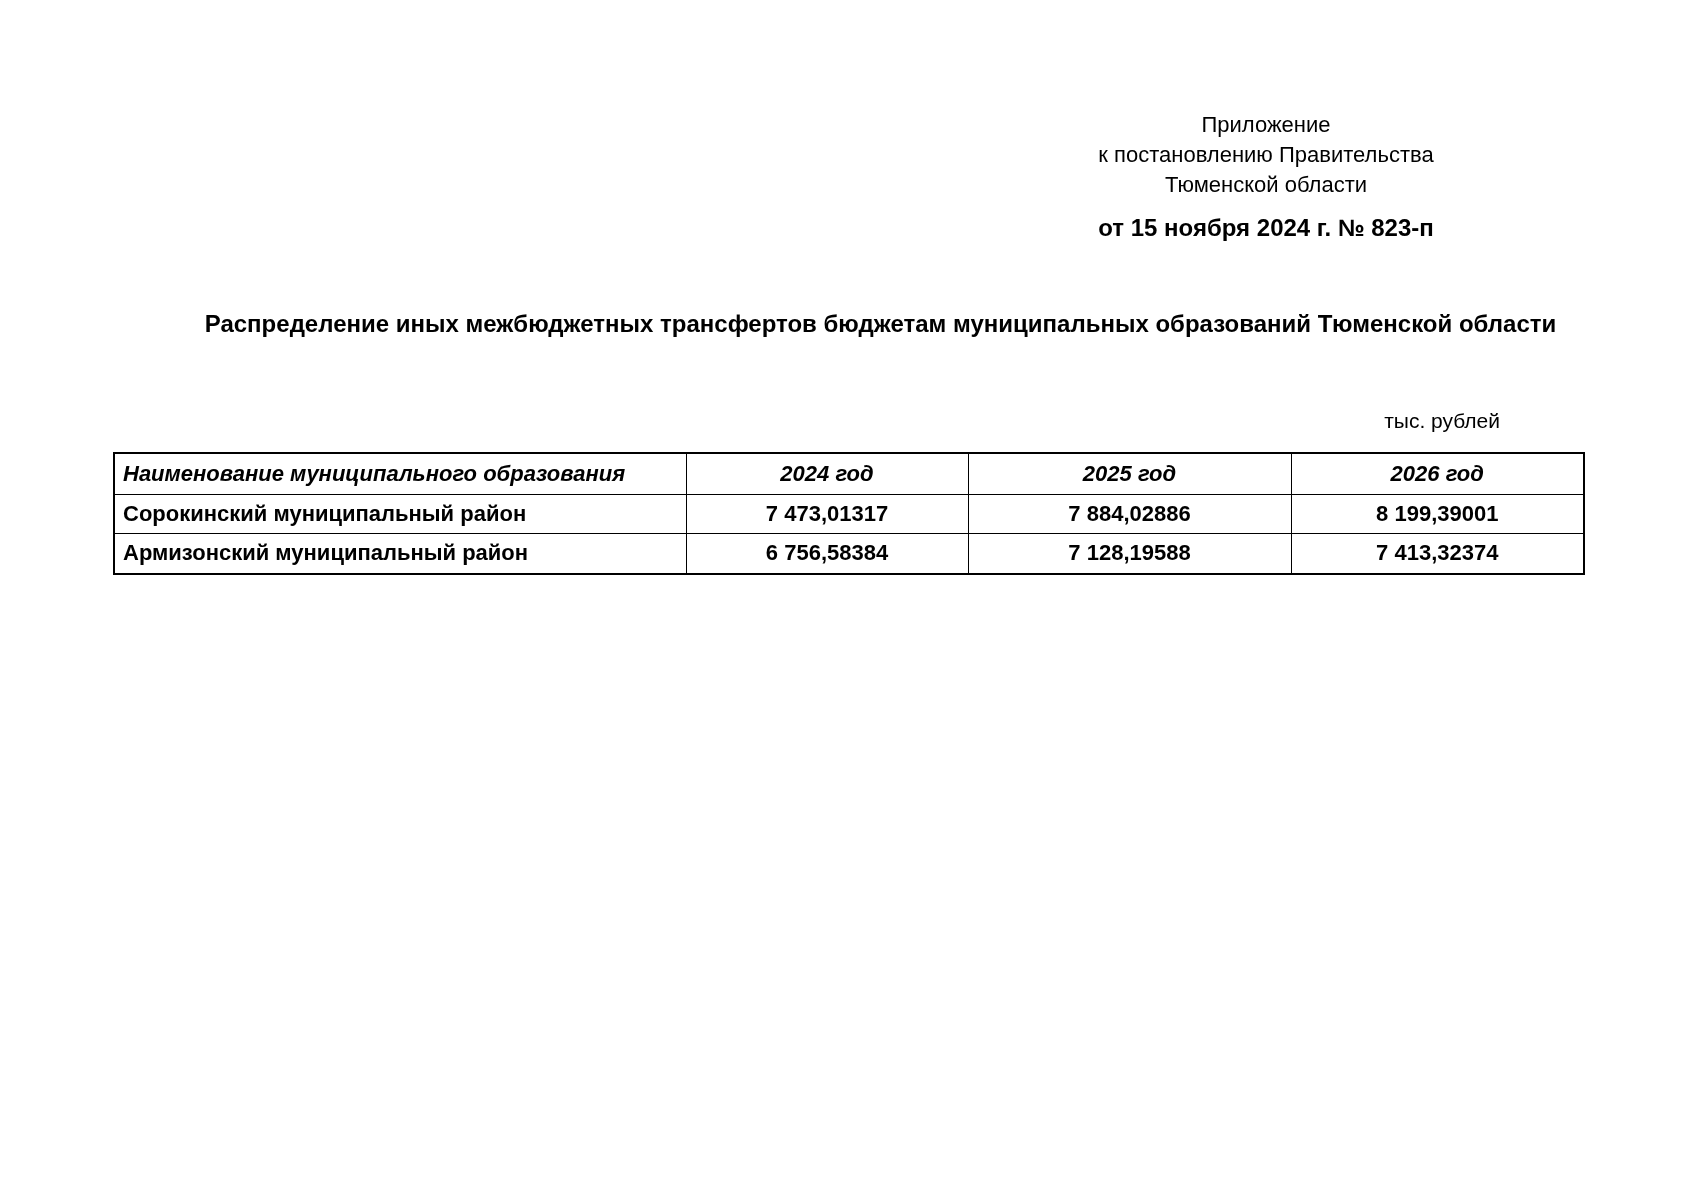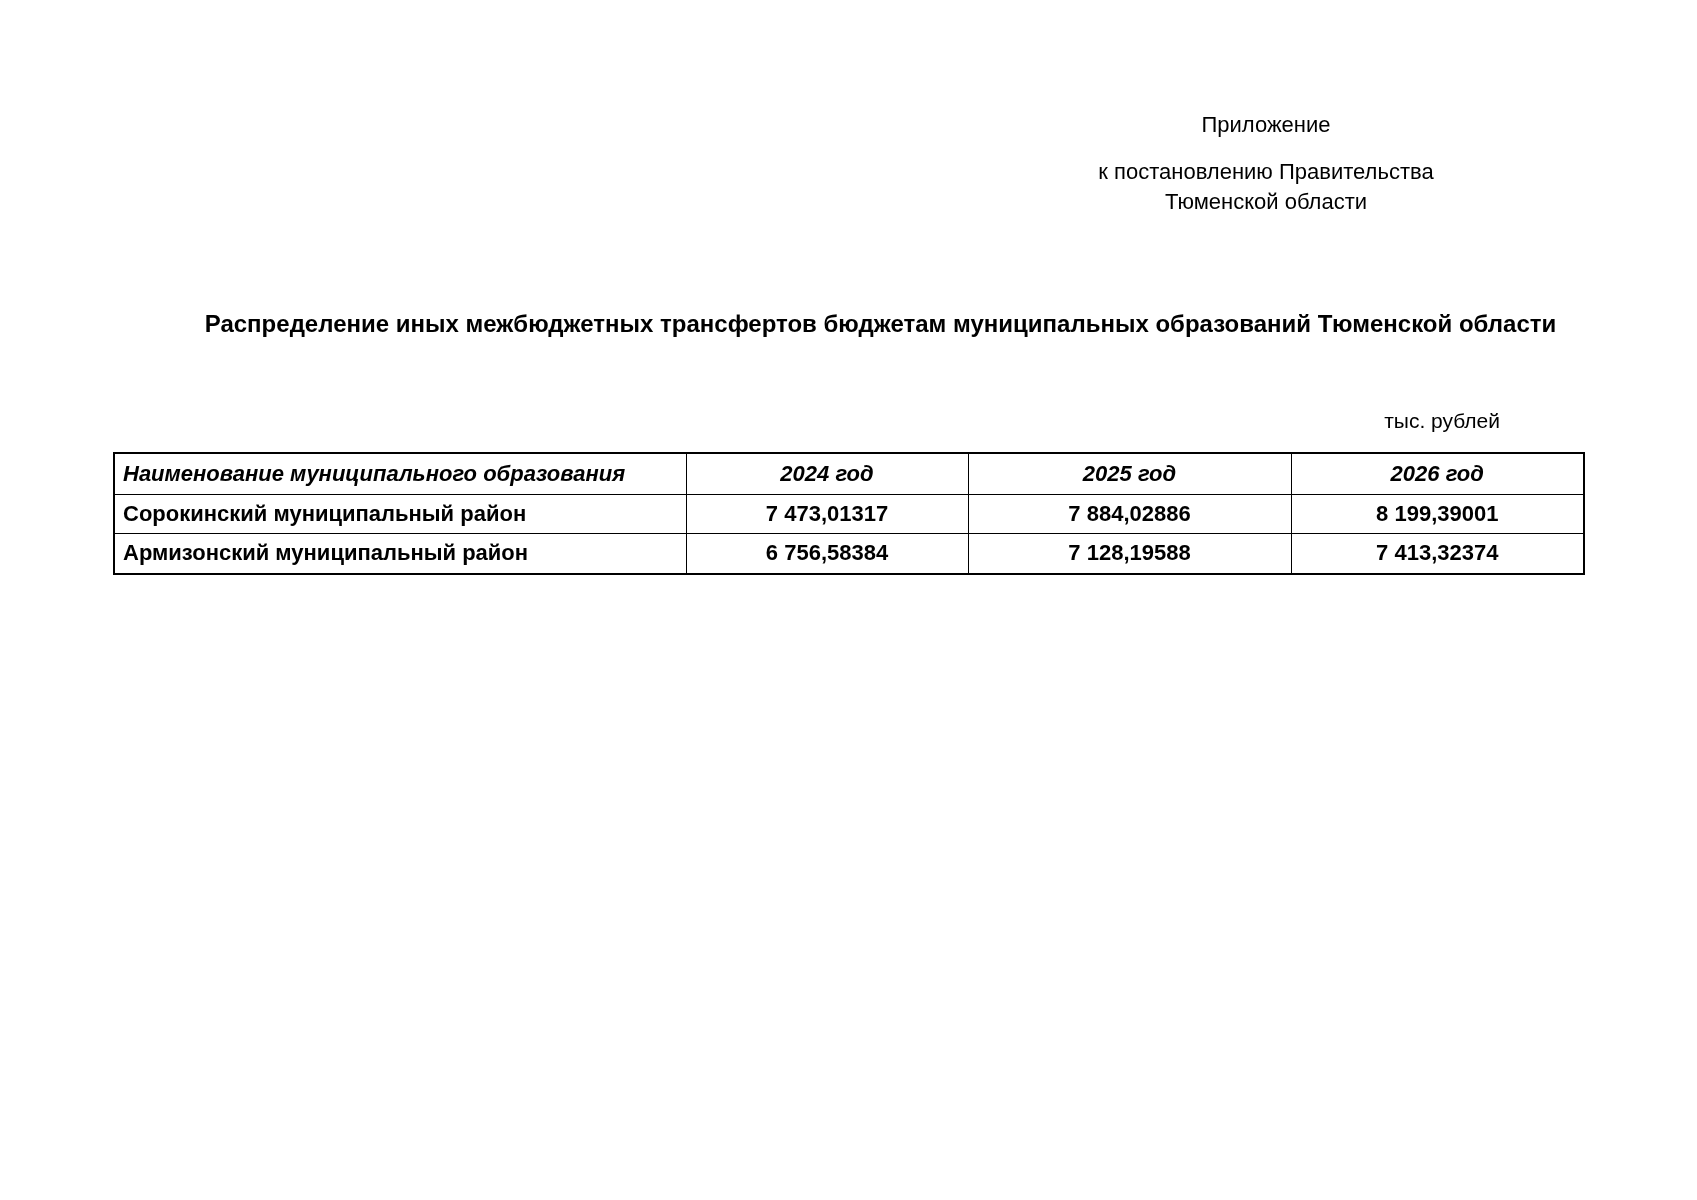--- a/index.html
+++ b/index.html
@@ -23,21 +23,20 @@
   .appendix {
     position: absolute;
     top: 110px;
     left: 1075px;
     width: 382px;
     text-align: center;
     font-size: 22px;
     line-height: 30px;
   }
   .appendix .line1 {
-    margin-bottom: 17px;
   }
   .appendix .line4 {
     margin-top: 13px;
     font-weight: bold;
     font-size: 24px;
   }
   
   .doc-title {
     position: absolute;
     top: 310px;
@@ -101,20 +100,21 @@
 </style>
 </head>
 <body>
 
 <div class="page">
 
   <div class="appendix">
     <div class="line1">Приложение</div>
     <div class="line2">к постановлению Правительства</div>
     <div class="line3">Тюменской области</div>
+    <div class="line4">от 15 ноября 2024 г. № 823-п</div>
   </div>
 
   <h1 class="doc-title">Распределение иных межбюджетных трансфертов бюджетам муниципальных образований Тюменской области</h1>
 
   <div class="units">тыс. рублей</div>
 
   <table class="transfers">
     <colgroup>
       <col style="width:572px">
       <col style="width:282px">

